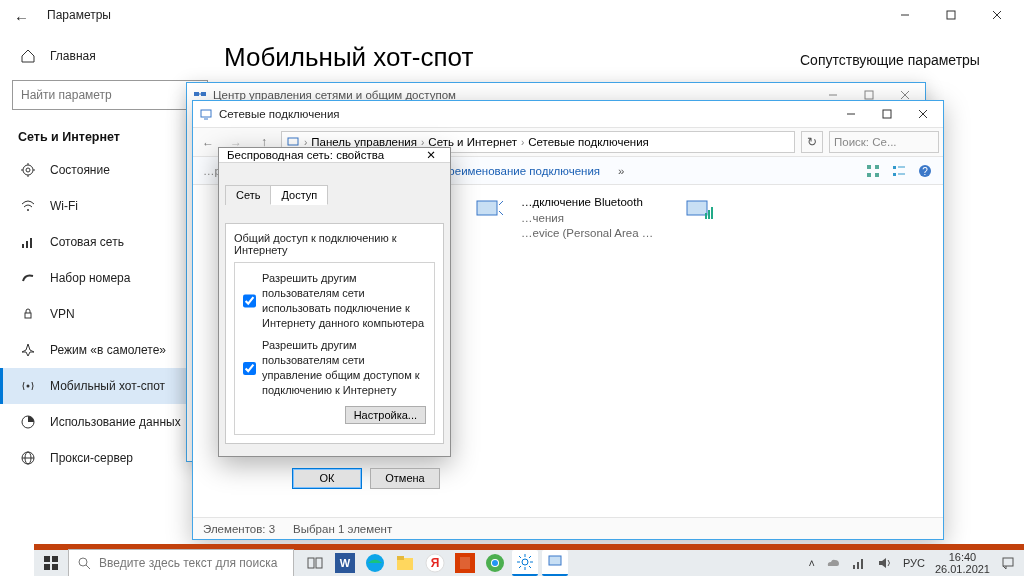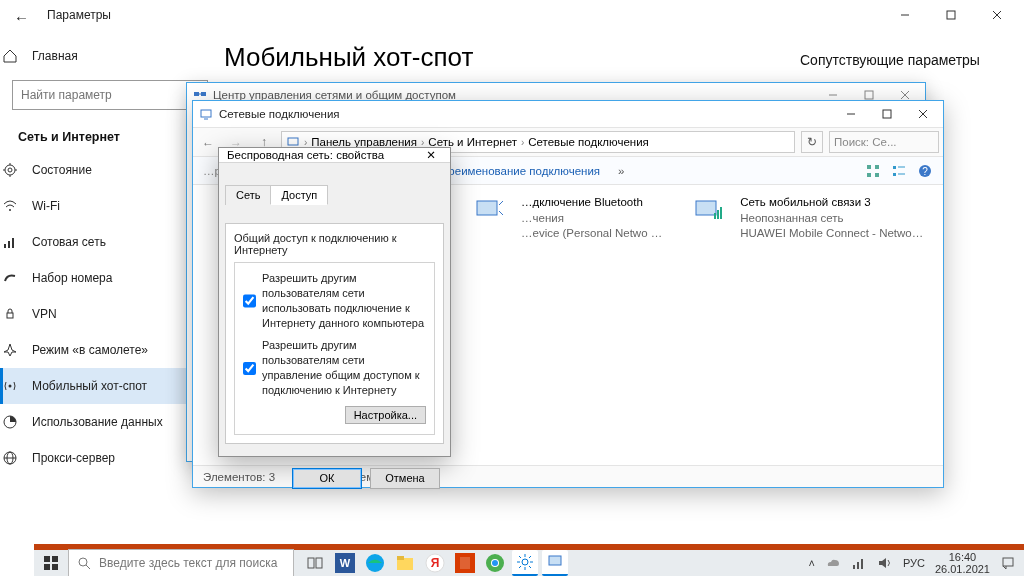--- a/index.html
+++ b/index.html
@@ -10,21 +10,21 @@
   .settings-titlebar { height: 30px; display: flex; align-items: center; justify-content: space-between; padding: 0 4px 0 14px; color:#222;}
   .settings-titlebar-left { display:flex; align-items:center; gap:18px; }
   .settings-titlebar-left .back { font-size:15px; color:#222; }
   .settings-titlebar-left .title { font-size:12px; }
   .win-ctrls { display:flex; }
   .win-ctrl { width:46px; height:30px; display:flex; align-items:center; justify-content:center; color:#333; }
   .win-ctrl svg { width:10px; height:10px; }
 
   .settings-body { flex:1; display:flex; }
   .sidebar { width:220px; padding: 8px 0 0 0; }
-  .side-item { display:flex; align-items:center; gap:14px; height:36px; padding:0 2px; color:#222; }
+  .side-item { display:flex; align-items:center; gap:14px; height:36px; padding:0 20px; color:#222; }
   .side-item.active { background:#d9e8f7; box-shadow: inset 3px 0 0 #0078d7; }
   .side-item .ic { width:16px; height:16px; display:flex; align-items:center; justify-content:center; color:#222; }
   .side-search { margin:6px 12px 12px 12px; }
   .side-search input { width:100%; height:30px; border:1px solid #999; padding:0 28px 0 8px; font-size:12px; }
   .side-search { position:relative; }
   .side-search .mag { position:absolute; right:8px; top:50%; transform:translateY(-50%); color:#666; }
   .side-header { padding: 8px 18px; font-weight:600; font-size:12.5px; color:#111; }
 
   .settings-content { flex:1; padding: 12px 40px 0 4px; position:relative; }
   .settings-content h1 { font-weight:400; font-size:26px; margin-bottom:14px; }
@@ -35,21 +35,21 @@
   .related .feedback-q { margin-top:60px; font-size:14px; color:#111; margin-bottom:10px;}
 
   
   .nsc-win { position:absolute; left:186px; top:82px; width:740px; height:380px; border:1px solid #42a5e8; background:#fff; box-shadow:0 4px 18px rgba(0,0,0,.2); }
   .nsc-tb { height:24px; background:#fff; display:flex; align-items:center; justify-content:space-between; padding:0 2px 0 6px; }
   .nsc-tb-left { display:flex; align-items:center; gap:6px; color:#555; font-size:11.5px; }
   .nsc-tb-ctrls { display:flex; }
   .nsc-tb-ctrls .win-ctrl { width:36px; height:22px; }
 
   
-  .nc-win { position:absolute; left:192px; top:100px; width:752px; height:388px; border:1px solid #42a5e8; background:#fff; box-shadow:0 6px 24px rgba(0,0,0,.25); }
+  .nc-win { position:absolute; left:192px; top:100px; width:752px; height:440px; border:1px solid #42a5e8; background:#fff; box-shadow:0 6px 24px rgba(0,0,0,.25); }
   .nc-tb { height:26px; display:flex; align-items:center; justify-content:space-between; padding:0 2px 0 6px; }
   .nc-tb-left { display:flex; align-items:center; gap:6px; font-size:11.5px; color:#222; }
   .nc-nav { height:30px; border-top:1px solid #e4e4e4; border-bottom:1px solid #e4e4e4; display:flex; align-items:center; gap:6px; padding:0 4px; background:#fafafa; }
   .nc-nav .arrow { width:22px; height:22px; display:flex; align-items:center; justify-content:center; color:#777; }
   .nc-crumb { flex:1; height:22px; border:1px solid #ccc; background:#fff; display:flex; align-items:center; gap:4px; padding:0 4px; font-size:11.5px; }
   .nc-crumb .sep { color:#888; font-size:10px; }
   .nc-refresh { width:22px; height:22px; border:1px solid #ccc; display:flex;align-items:center;justify-content:center;color:#555; }
   .nc-search { width:110px; height:22px; border:1px solid #ccc; display:flex; align-items:center; padding:0 4px; color:#888; font-size:11.5px; }
   .nc-tools { height:28px; border-bottom:1px solid #e4e4e4; display:flex; align-items:center; gap:18px; padding:0 10px; background:#fafcff; font-size:11.5px; }
   .nc-tools a { color:#1a5fb4; }
@@ -360,37 +360,32 @@
     <div class="conn">
       <span class="ic">
           <svg width="32" height="32" viewBox="0 0 32 32">
             <rect x="4" y="6" width="20" height="14" fill="#c8dff4" stroke="#3b78c9"></rect>
             <path d="M26 10 L30 6 M26 16 L30 20" stroke="#3b78c9"></path>
           </svg>
         </span>
       <div class="lines">
         <div>…дключение Bluetooth</div>
         <div>…чения</div>
-        <div>…evice (Personal Netwo …</div>
+        <div>…evice (Personal Area …</div>
       </div>
     </div>
     <div class="conn">
       <span class="ic">
           <svg width="32" height="32" viewBox="0 0 32 32">
             <rect x="4" y="6" width="20" height="14" fill="#c8dff4" stroke="#3b78c9"></rect>
             <rect x="22" y="18" width="2" height="6" fill="#2a8"></rect>
             <rect x="25" y="15" width="2" height="9" fill="#2a8"></rect>
             <rect x="28" y="12" width="2" height="12" fill="#2a8"></rect>
           </svg>
         </span>
-      <div class="lines">
-        <div>Сеть мобильной связи 3</div>
-        <div>Неопознанная сеть</div>
-        <div>HUAWEI Mobile Connect - Netwo…</div>
-      </div>
     </div>
   </div>
   <div class="nc-status">
     <span>Элементов: 3</span>
     <span>Выбран 1 элемент</span>
   </div>
 </div>
 
 <div class="prop-win">
   <div class="prop-tb">

